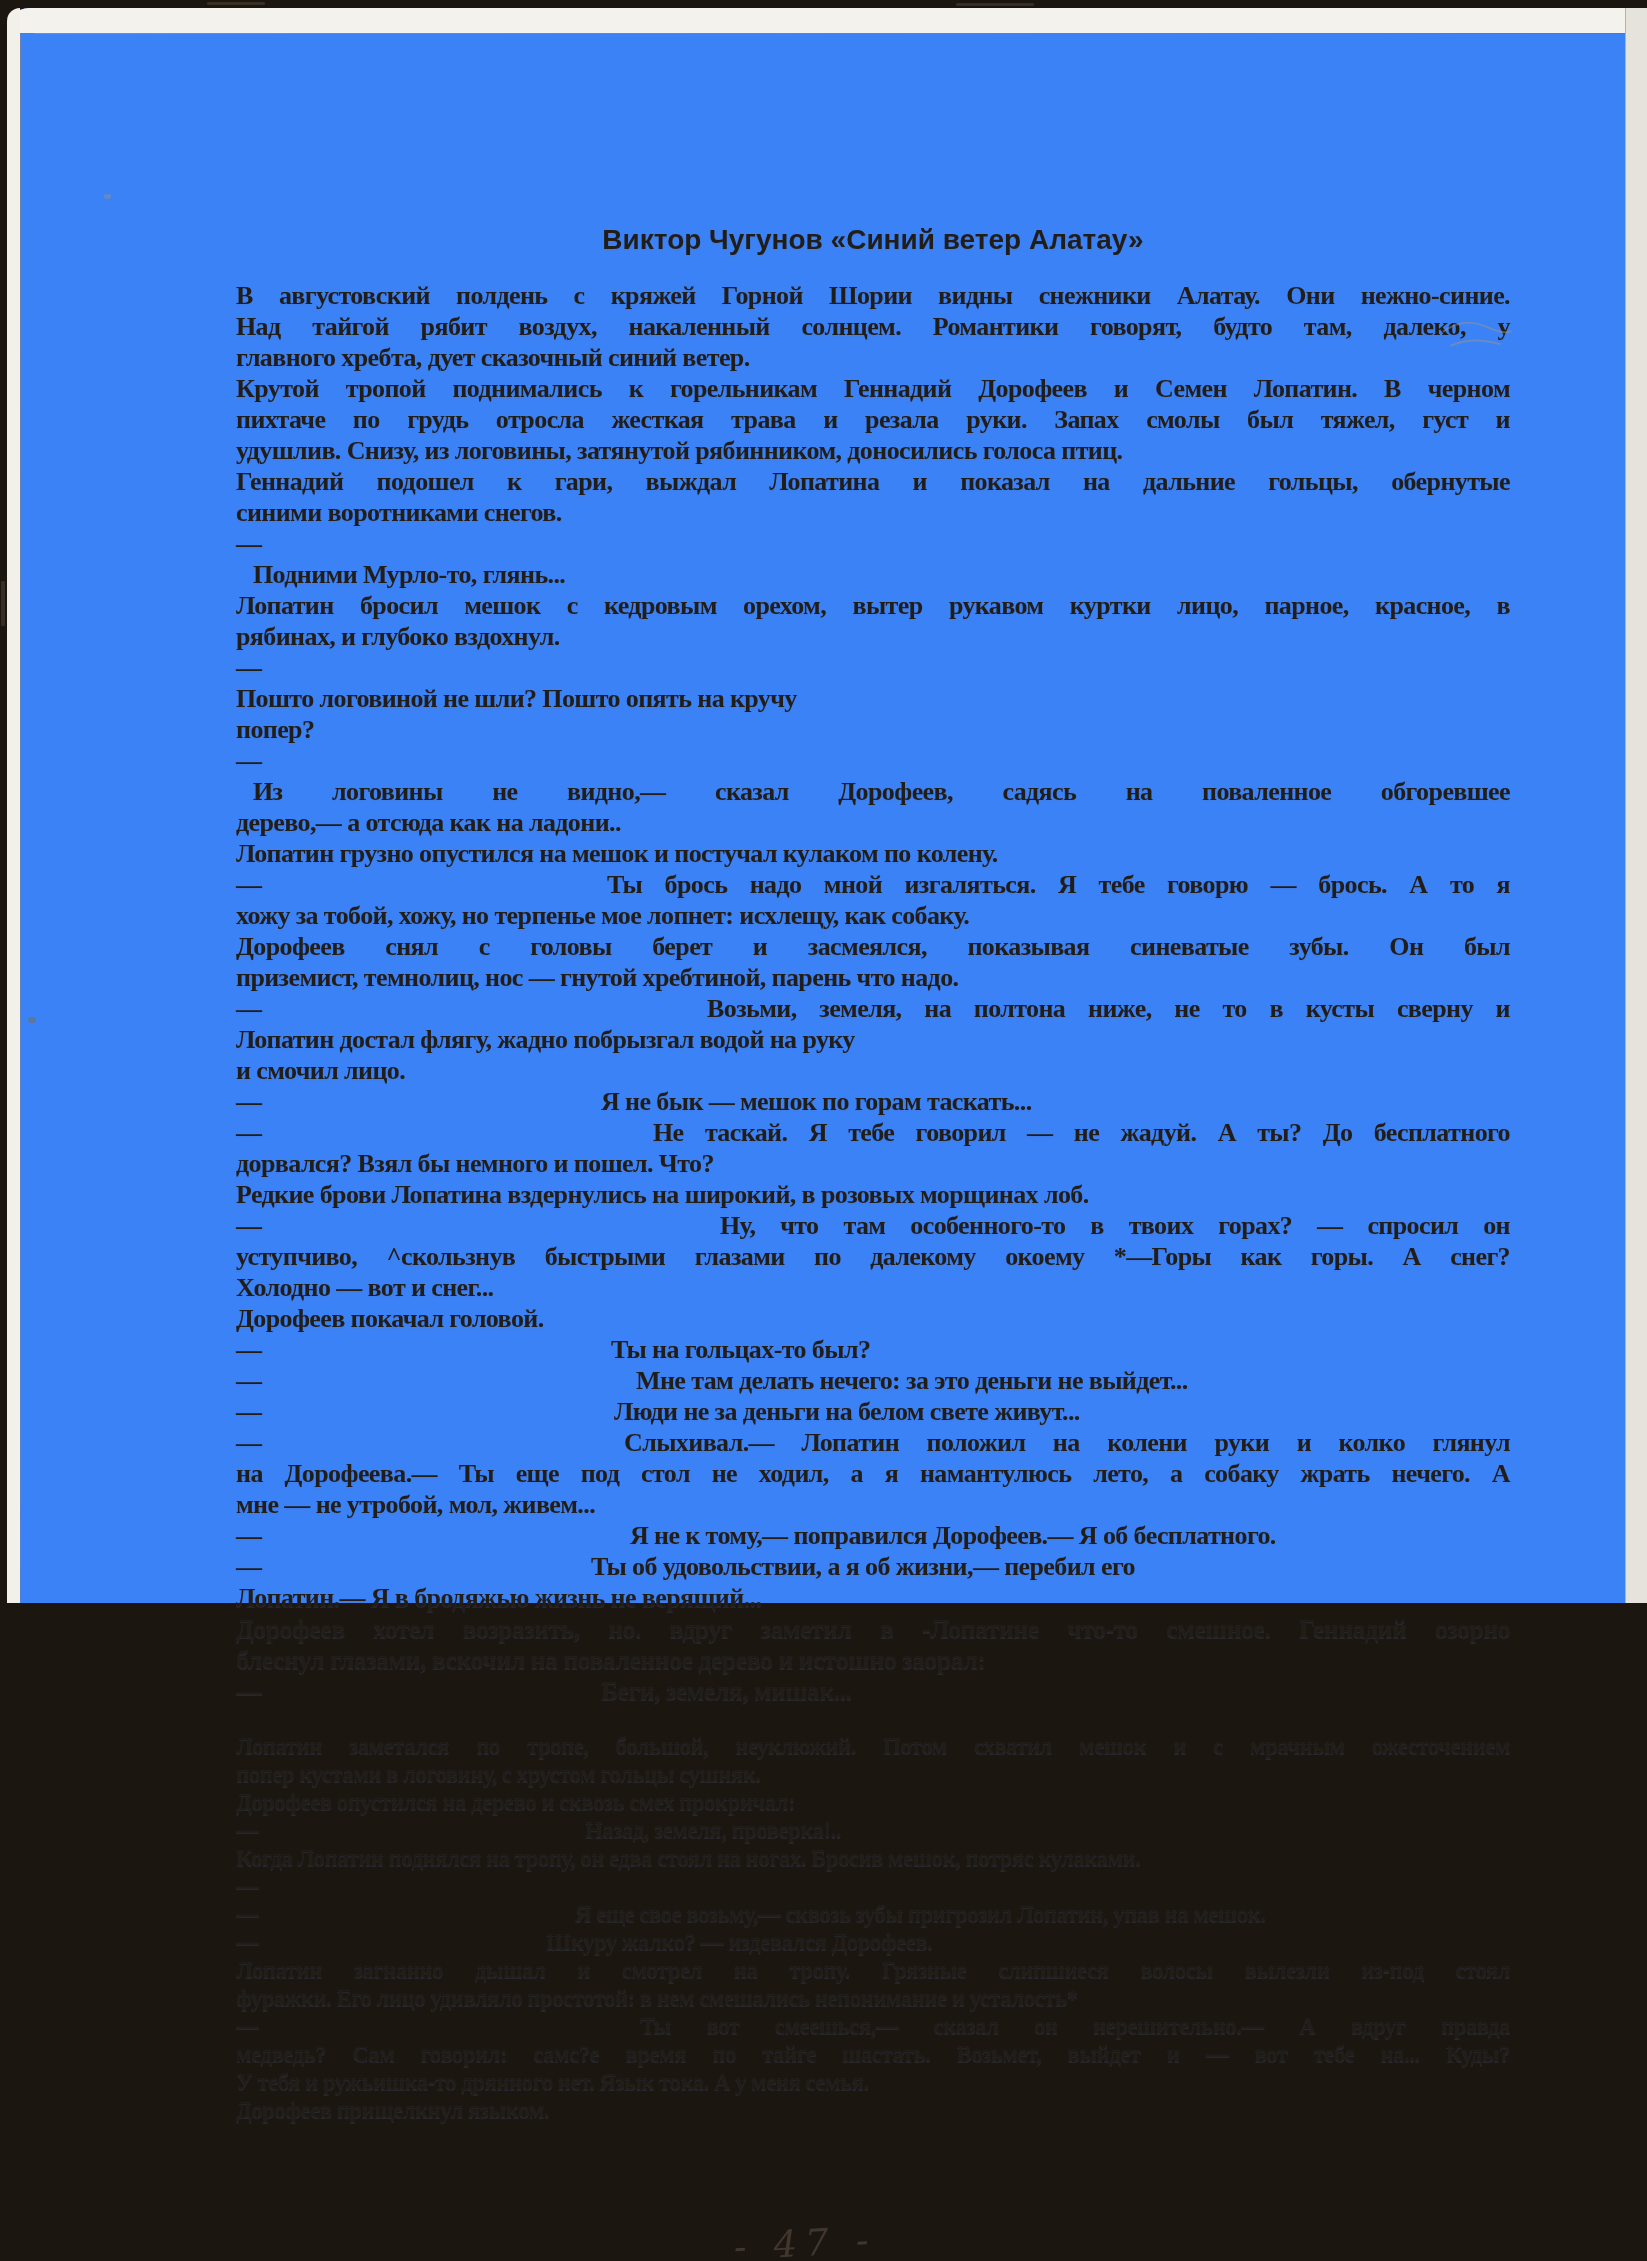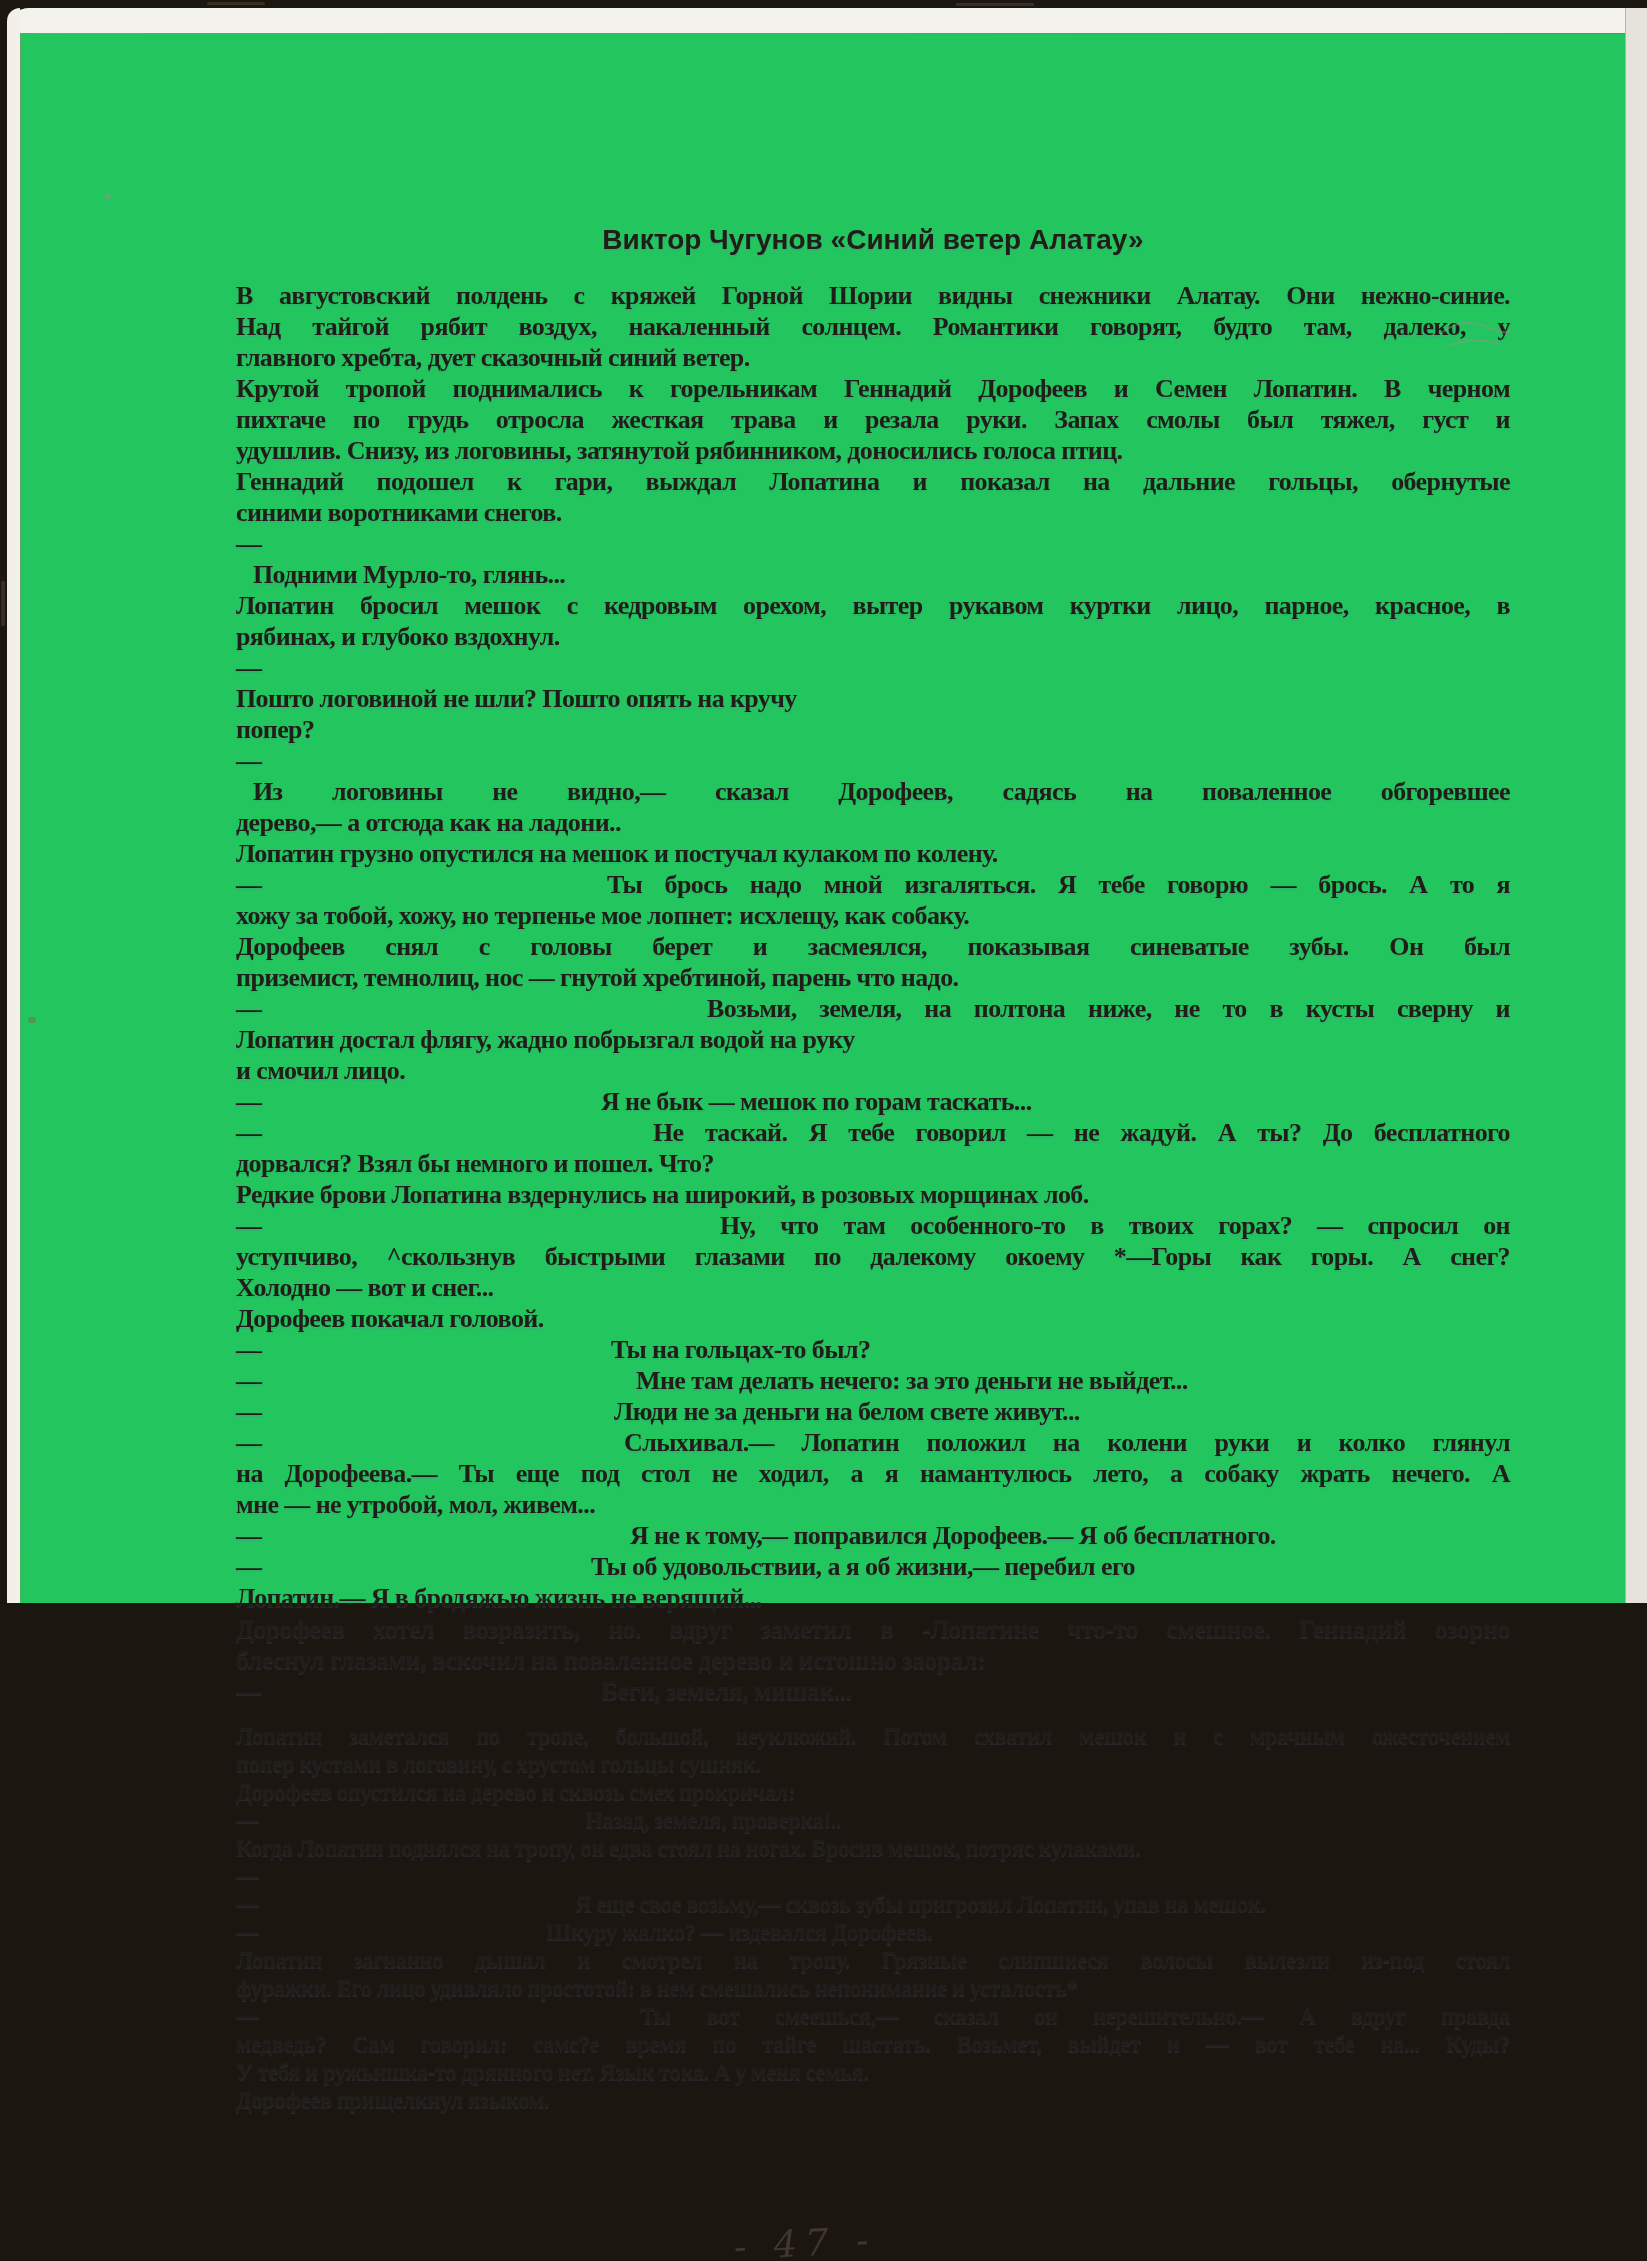--- a/index.html
+++ b/index.html
@@ -6,21 +6,21 @@
   body{
     width:1647px;height:2261px;position:relative;overflow:hidden;
     background:#1c1611;
     font-family:"Liberation Sans", sans-serif;
   }
   
   .fiber{position:absolute;background:rgba(125,102,78,.30);border-radius:1.3px;}
   
   .paper{
     position:absolute;left:7px;top:8.4px;width:1640px;height:1595px;
-    background:#22c55e;border-radius:22px 6.5px 0 0;
+    background:#3b82f6;border-radius:22px 6.5px 0 0;
   }
   .paper-top-band{
     position:absolute;left:0;top:0;right:0;height:24.5px;
     background:#f4f2ec;border-radius:22px 6.5px 0 0;
   }
   .paper-left-band{
     position:absolute;left:0;top:0;width:13px;bottom:0;
     background:#f2f0e9;border-radius:22px 0 0 0;
   }
   .top-edge-line{
@@ -46,21 +46,21 @@
   .lines{
     position:absolute;left:229px;top:272px;width:1274px;
     font-weight:bold;color:#211d19;font-family:Liberation Serif, serif;
   }
   .line{
     position:relative;white-space:nowrap;
     text-shadow:0 1.9px 0 rgba(95,110,165,.18);
   }
   .s1{font-size:26px;line-height:31px;height:31px;letter-spacing:-0.6px;}
   .s2{font-size:23px;line-height:28px;height:28px;letter-spacing:-0.6px;}
-  .gap{margin-top:16px;}
+  .gap{margin-top:26px;}
   .j{white-space:normal;text-align:justify;text-align-last:justify;}
   .ind{padding-left:17px;}
   .q .dash{position:absolute;left:0;top:0;}
   
   .pagenum{
     position:absolute;left:701px;top:2214px;width:194px;
     text-align:center;
     font-family:"DejaVu Serif", serif;font-style:italic;
     font-size:37px;color:#41362c;letter-spacing:7.8px;
     transform:rotate(-3deg);

